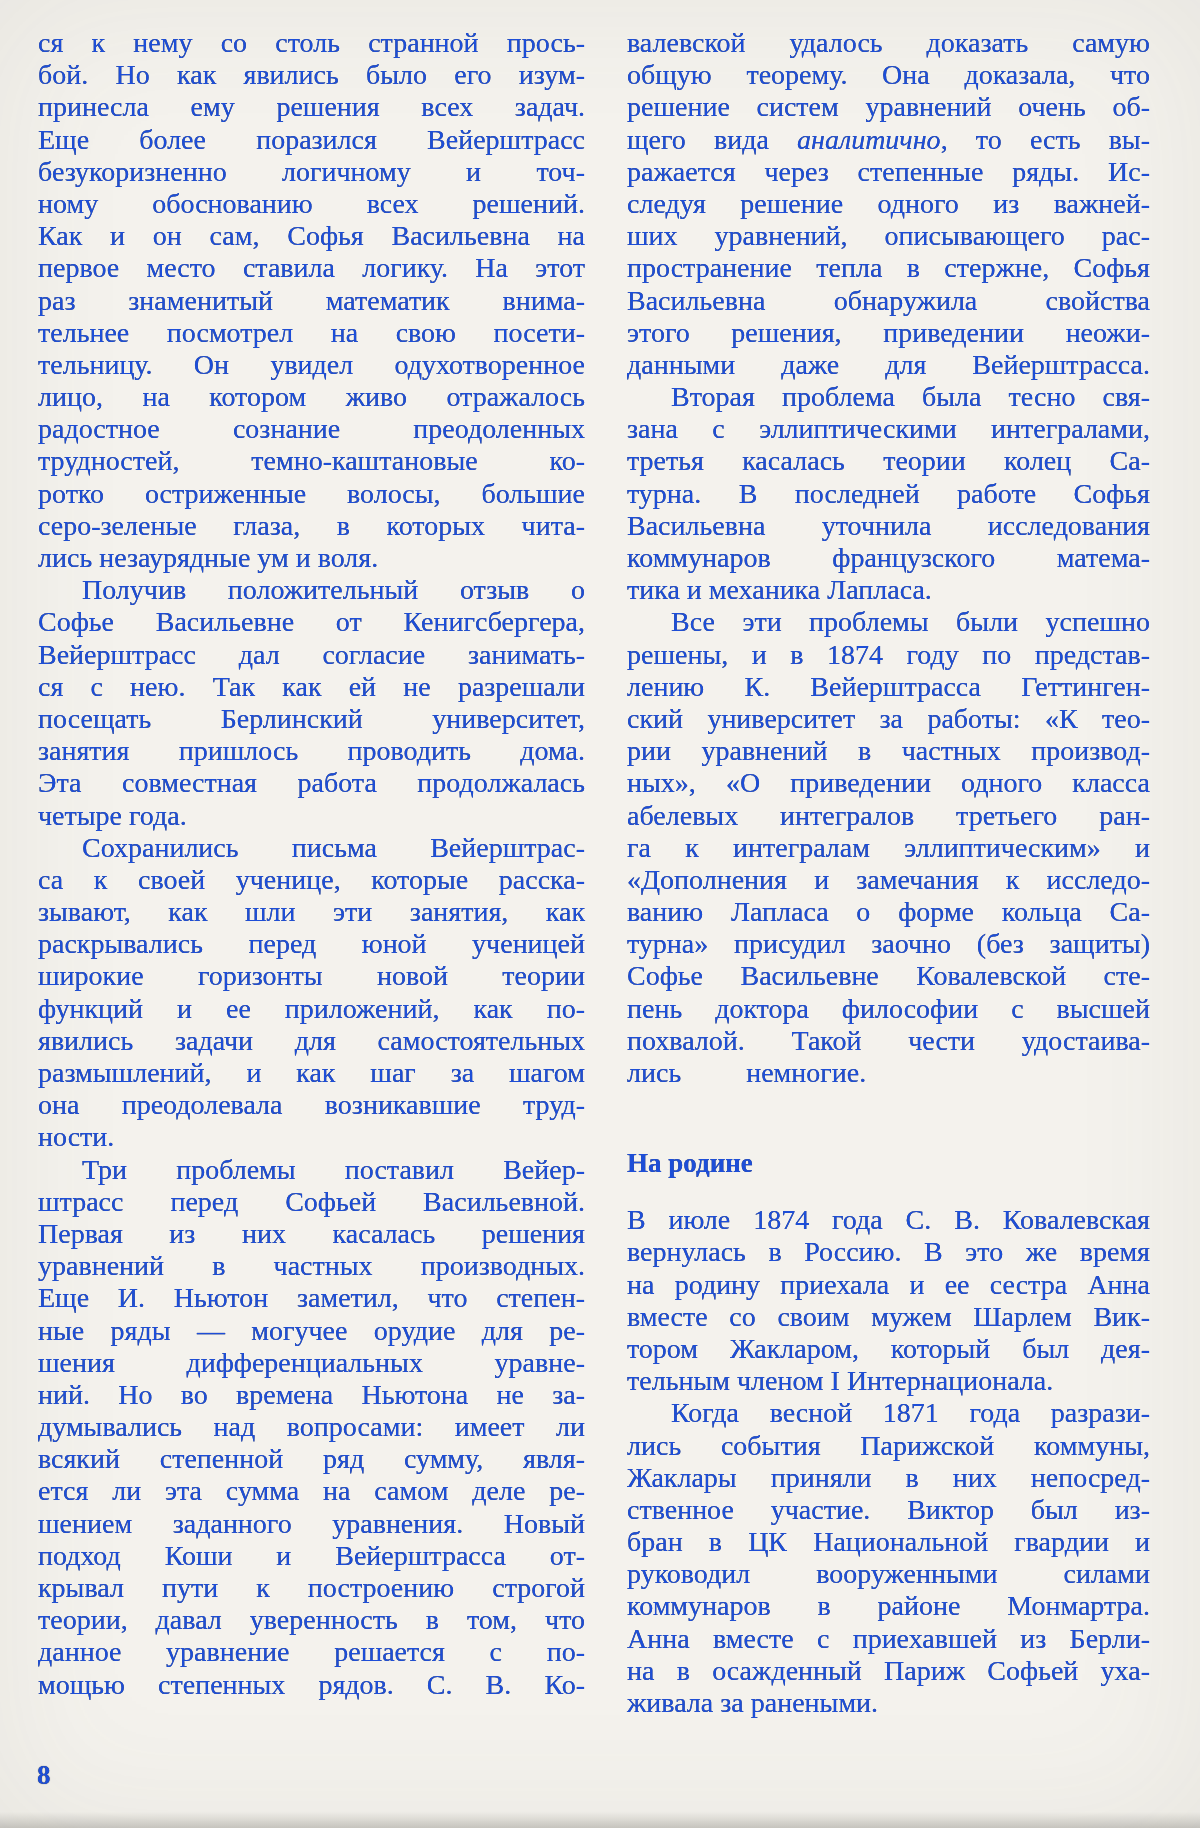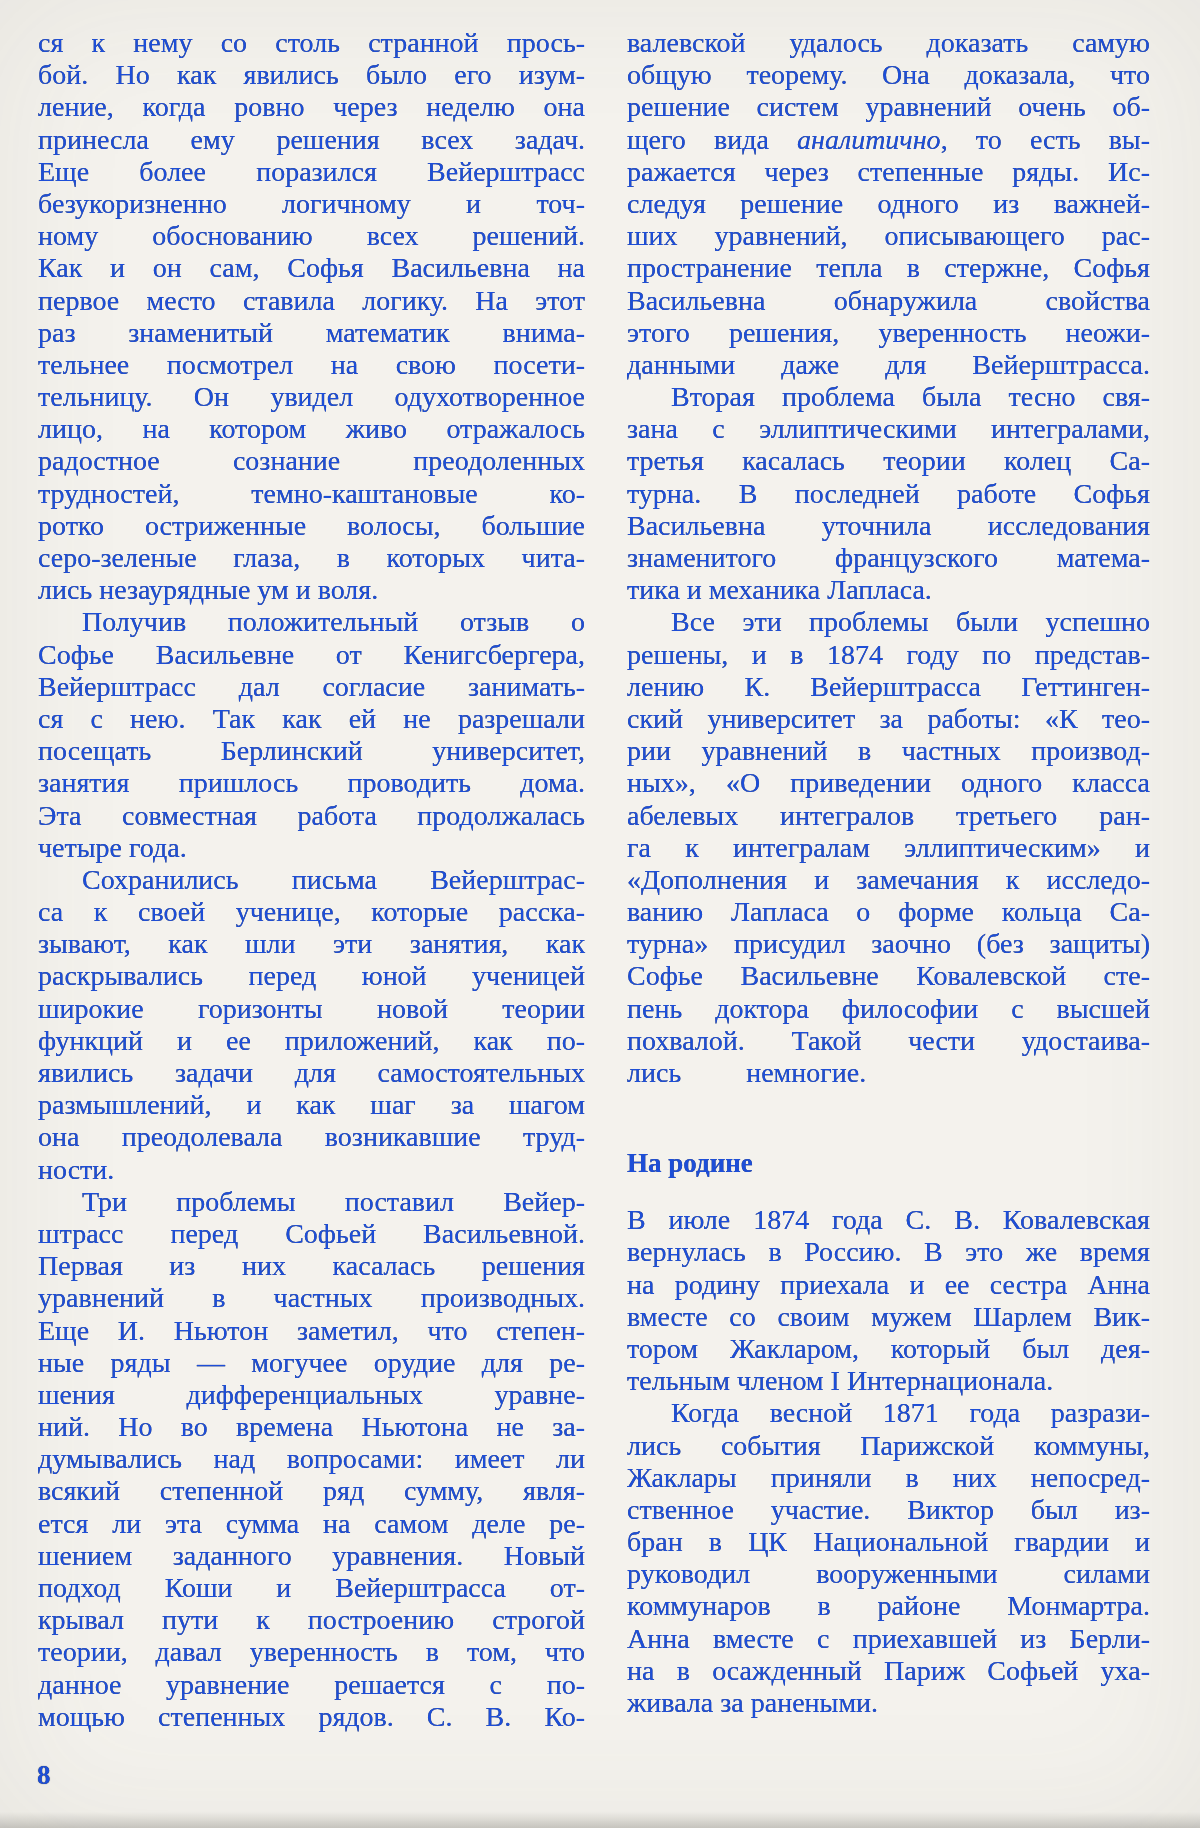--- a/index.html
+++ b/index.html
@@ -52,21 +52,20 @@
     background: linear-gradient(to bottom, rgba(110,108,100,0), rgba(105,103,96,0.30));
   }
 </style>
 </head>
 <body>
 
 <div class="page">
   <div class="col col-left">
       <div class="line">ся к нему со столь странной прось-</div>
       <div class="line">бой. Но как явились было его изум-</div>
-      <div class="line">ление, когда ровно через неделю она</div>
       <div class="line">принесла ему решения всех задач.</div>
       <div class="line">Еще более поразился Вейерштрасс</div>
       <div class="line">безукоризненно логичному и точ-</div>
       <div class="line">ному обоснованию всех решений.</div>
       <div class="line">Как и он сам, Софья Васильевна на</div>
       <div class="line">первое место ставила логику. На этот</div>
       <div class="line">раз знаменитый математик внима-</div>
       <div class="line">тельнее посмотрел на свою посети-</div>
       <div class="line">тельницу. Он увидел одухотворенное</div>
       <div class="line">лицо, на котором живо отражалось</div>
@@ -114,28 +113,28 @@
   <div class="col col-right">
       <div class="line">валевской удалось доказать самую</div>
       <div class="line">общую теорему. Она доказала, что</div>
       <div class="line">решение систем уравнений очень об-</div>
       <div class="line"><span>щего вида </span><span class="it">аналитично</span><span>, то есть вы-</span></div>
       <div class="line">ражается через степенные ряды. Ис-</div>
       <div class="line">следуя решение одного из важней-</div>
       <div class="line">ших уравнений, описывающего рас-</div>
       <div class="line">пространение тепла в стержне, Софья</div>
       <div class="line">Васильевна обнаружила свойства</div>
-      <div class="line">этого решения, уверенность неожи-</div>
+      <div class="line">этого решения, приведении неожи-</div>
       <div class="line">данными даже для Вейерштрасса.</div>
       <div class="line indent">Вторая проблема была тесно свя-</div>
       <div class="line">зана с эллиптическими интегралами,</div>
       <div class="line">третья касалась теории колец Са-</div>
       <div class="line">турна. В последней работе Софья</div>
       <div class="line">Васильевна уточнила исследования</div>
-      <div class="line">знаменитого французского матема-</div>
+      <div class="line">коммунаров французского матема-</div>
       <div class="line end">тика и механика Лапласа.</div>
       <div class="line indent">Все эти проблемы были успешно</div>
       <div class="line">решены, и в 1874 году по представ-</div>
       <div class="line">лению К. Вейерштрасса Геттинген-</div>
       <div class="line">ский университет за работы: «К тео-</div>
       <div class="line">рии уравнений в частных производ-</div>
       <div class="line">ных», «О приведении одного класса</div>
       <div class="line">абелевых интегралов третьего ран-</div>
       <div class="line">га к интегралам эллиптическим» и</div>
       <div class="line">«Дополнения и замечания к исследо-</div>

